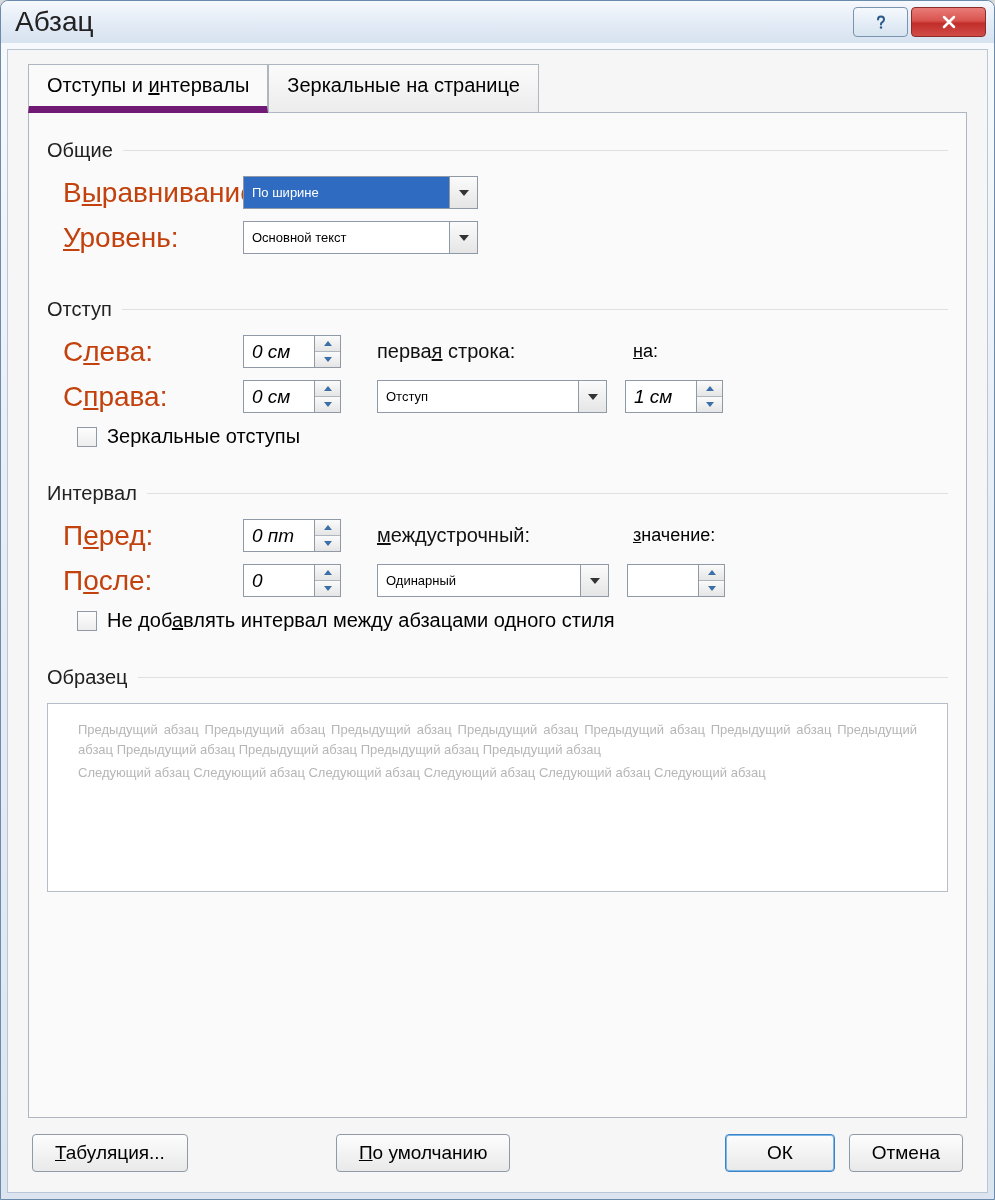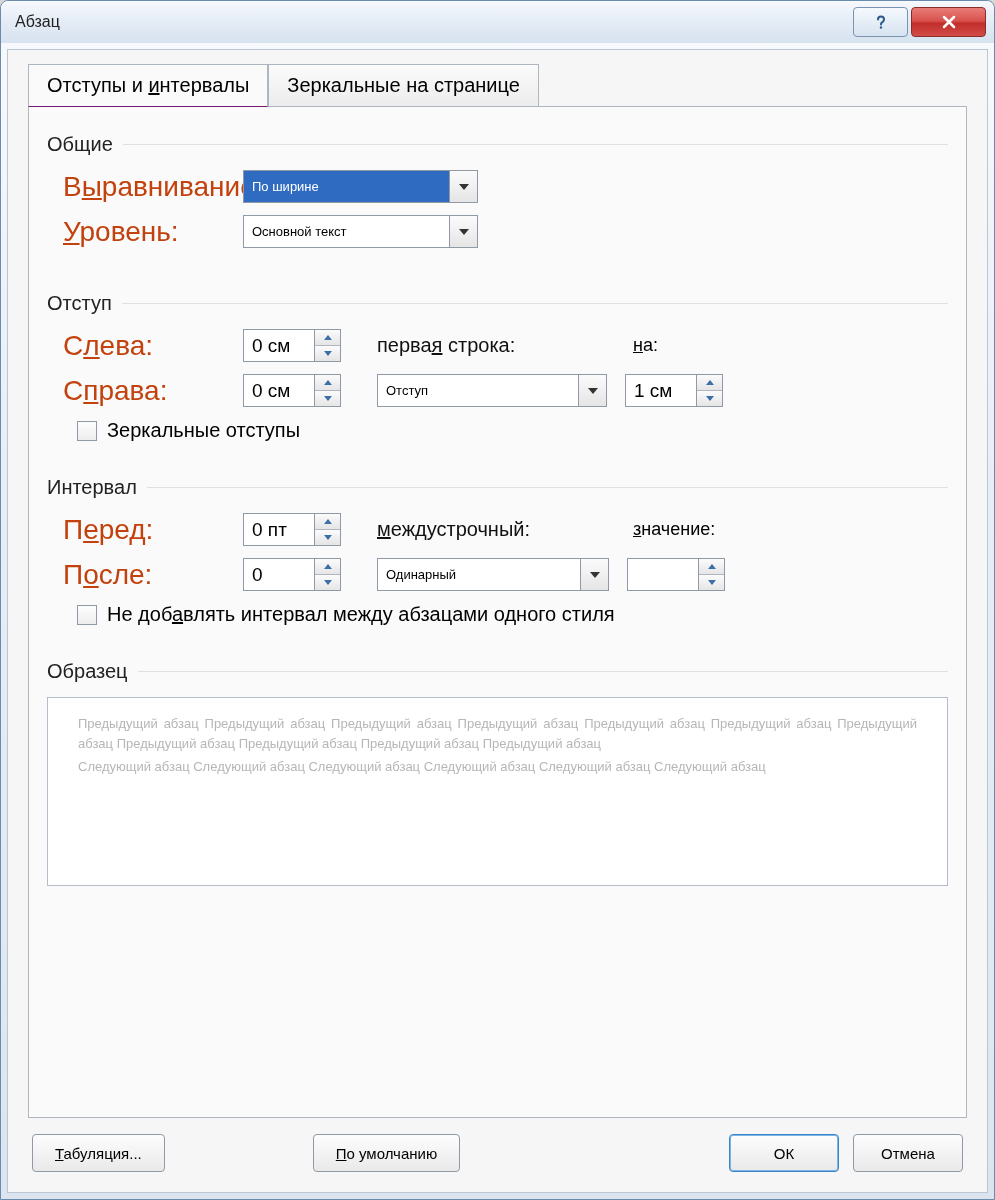--- a/index.html
+++ b/index.html
@@ -23,21 +23,21 @@
 }
 .titlebar {
   height: 42px;
   display: flex;
   align-items: center;
   padding: 0 8px 0 14px;
   background: linear-gradient(to bottom, #f6f9fd 0%, #e4ecf6 50%, #d6e2ef 100%);
   border-radius: 8px 8px 0 0;
 }
 .titlebar .title {
-  font-size: 16px;
+  font-size: 28px;
   color: #222;
 }
 .titlebar .spacer { flex: 1; }
 .titlebtn {
   width: 55px;
   height: 30px;
   margin-left: 3px;
   border: 1px solid #7a94b0;
   border-radius: 4px;
   display: flex;
@@ -72,21 +72,21 @@
   padding: 9px 18px 9px 18px;
   border: 1px solid #aeb7c0;
   background: linear-gradient(to bottom, #fbfbfb, #ececec);
   font-size: 20px;
   cursor: pointer;
   margin-right: 0;
   position: relative;
 }
 .tab.active {
   background: #fafafa;
-  border-bottom: 1px solid #701a75;
+  border-bottom: 7px solid #701a75;
   z-index: 3;
 }
 .tab-content {
   border: 1px solid #aeb7c0;
   background: #fafafa;
   padding: 16px 18px 8px 18px;
   flex: 1;
   position: relative;
 }
 .section-title {
@@ -154,20 +154,21 @@
   background: #fff;
 }
 .spinner .val {
   width: 70px;
   padding: 3px 8px;
   font-size: 19px;
   display: flex;
   align-items: center;
   border: none;
   outline: none;
+  font-style: italic;
 }
 .spinner .arrows {
   width: 26px;
   border-left: 1px solid #8f9aa6;
   display: flex;
   flex-direction: column;
 }
 .spinner .arrows .up, .spinner .arrows .down {
   flex: 1;
   background: linear-gradient(to bottom, #fbfbfb, #e5e5e5);
@@ -210,21 +211,21 @@
   align-items: center;
   padding: 16px 4px 6px 4px;
   gap: 14px;
 }
 .buttons .sp { flex: 1; }
 .btn-std {
   height: 38px;
   padding: 0 22px;
   border: 1px solid #8f9aa6;
   background: linear-gradient(to bottom, #fdfdfd, #e9e9e9);
-  font-size: 15px;
+  font-size: 19px;
   border-radius: 4px;
   cursor: pointer;
   min-width: 110px;
 }
 .btn-std.primary {
   border: 1px solid #3c84c7;
   box-shadow: 0 0 0 1px #7ab6e8 inset;
 }
 .col-gap { width: 36px; }
 u.hot { text-decoration: underline; }

